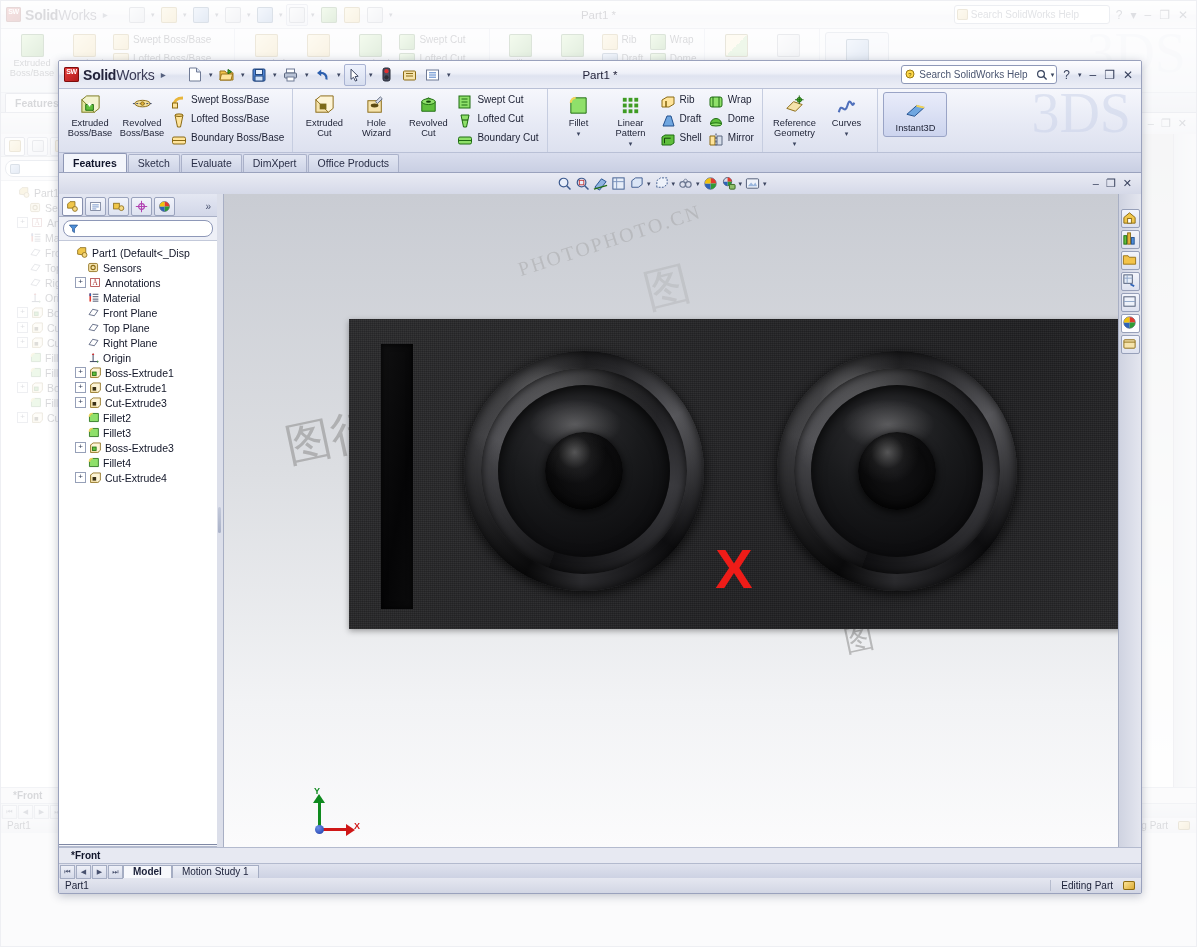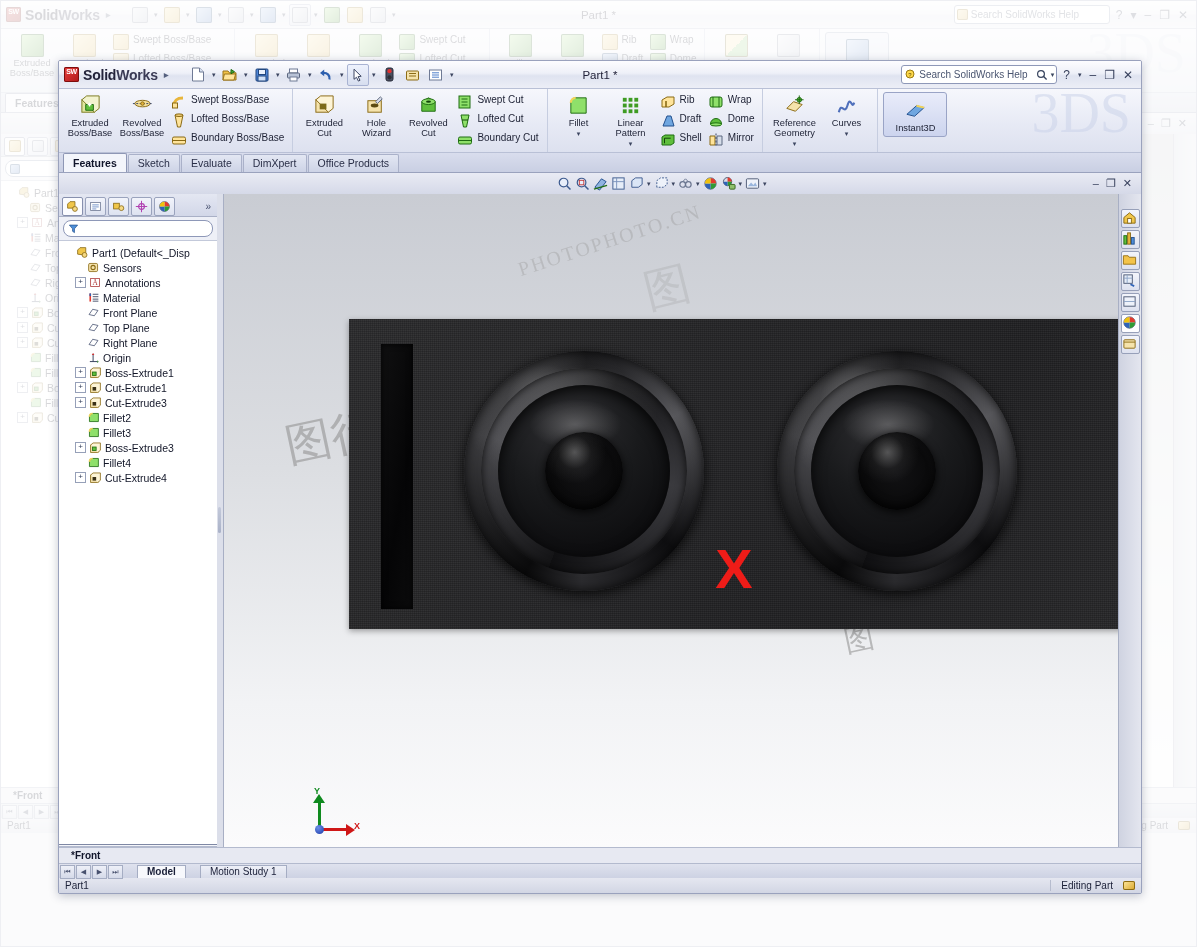--- a/index.html
+++ b/index.html
@@ -36,21 +36,21 @@
   .sw-logo{display:flex;align-items:center;margin-left:5px;gap:4px;}
   .sw-cube{
     width:15px;height:15px;border-radius:2px;
     background:linear-gradient(135deg,#e84040,#b01818);
     box-shadow:inset 0 0 0 1px #7d0d0d;
     position:relative;flex:none;
   }
   .sw-cube:after{content:"SW";position:absolute;left:0;right:0;top:1px;
     font-size:7px;color:#fff;text-align:center;font-weight:bold;letter-spacing:-.5px;}
   .sw-name{font-size:14px;font-weight:bold;letter-spacing:-.2px;color:#23233a;}
-  .sw-name i{font-style:normal;font-weight:bold;color:#3a3a55;}
+  .sw-name i{font-style:normal;font-weight:normal;color:#3a3a55;}
   .title-arrow{color:#55607e;font-size:10px;margin-left:6px;}
   .qat{display:flex;align-items:center;gap:1px;margin-left:18px;}
   .qbtn{
     width:20px;height:20px;display:flex;align-items:center;justify-content:center;
     border:1px solid transparent;border-radius:2px;
   }
   .qbtn.on{border-color:#a9b3d2;background:linear-gradient(to bottom,#eef2fd,#d7deef);}
   .qcaret{font-size:7px;color:#3c4straight;color:#3c4560;width:8px;text-align:center;}
   .doc-title{
     position:absolute;left:0;right:0;text-align:center;
@@ -267,21 +267,21 @@
   .frontlbl{margin-left:12px;font-size:10px;font-weight:bold;color:#10142a;}
   .footrow2{
     height:14px;display:flex;align-items:stretch;
     background:linear-gradient(to bottom,#dfe2ee,#cdd2e3);border-top:1px solid #b3bace;
   }
   .navbtns{display:flex;align-items:center;}
   .navb{width:13px;height:12px;margin:1px 0 0 1px;border:1px solid #a5adc3;
     background:linear-gradient(to bottom,#eef0f8,#d5dae9);font-size:7px;color:#48516e;
     display:flex;align-items:center;justify-content:center;}
   .mtab{
-    height:12px;line-height:12px;margin-top:1px;margin-left:14px;padding:0 9px;font-size:10px;
+    height:12px;line-height:12px;margin-top:1px;margin-left:0;padding:0 9px;font-size:10px;
     border:1px solid #a5adc3;border-bottom:none;color:#1a1f38;
     background:linear-gradient(to bottom,#eef0f8,#d8dce9);
   }
   .mtab.active{background:#f7f8fc;font-weight:bold;}
 
   
   .statusbar{
     height:16px;display:flex;align-items:center;
     background:linear-gradient(to bottom,#e6e8f1,#d2d6e4);
     border-top:1px solid #aab1c6;font-size:10px;color:#1b2038;

